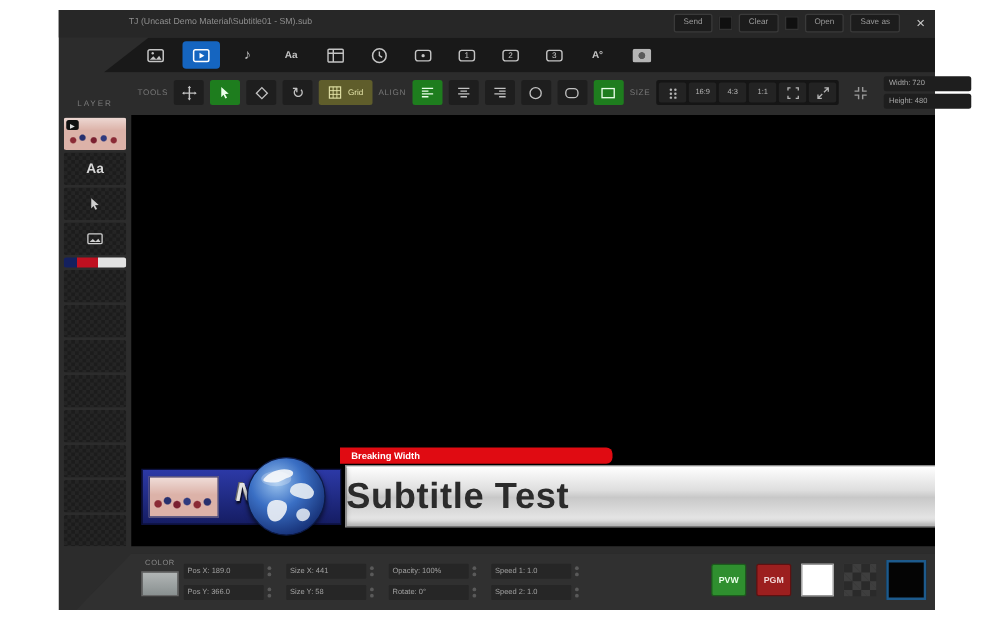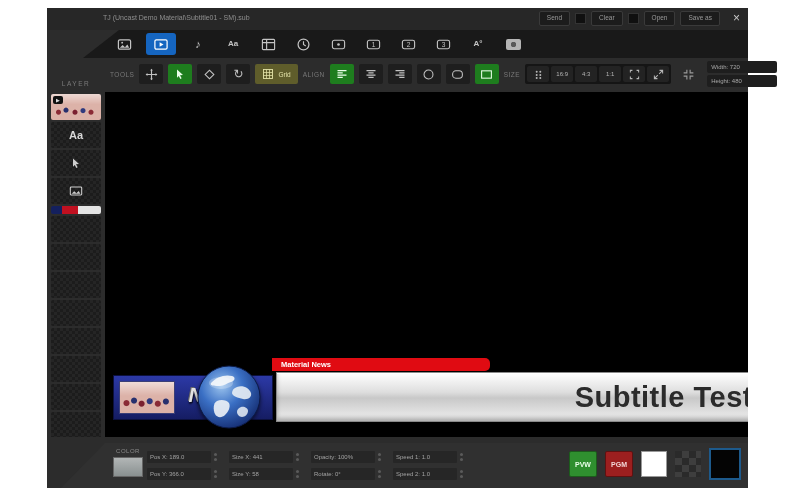--- a/index.html
+++ b/index.html
@@ -61,21 +61,21 @@
     background:linear-gradient(90deg,#14205e 0 22%,#c01020 22% 55%,#e4e4e4 55% 100%);}
 
   
   .canvas{position:absolute;left:58px;top:84px;width:643px;height:345px;background:#000;overflow:hidden;}
   .l3-red{position:absolute;left:167px;top:266px;width:218px;height:13px;background:#e00b12;border-radius:0 5px 5px 0;
           color:#fff;font-size:7.5px;font-weight:bold;line-height:13px;padding-left:9px;box-sizing:border-box;}
   .l3-silver{position:absolute;left:171px;top:280px;width:478px;height:50px;
      background:linear-gradient(180deg,#ffffff 0%,#dedede 40%,#c8c8c8 52%,#f0f0f0 100%);
      border:1px solid #8a8a8a;box-sizing:border-box;
      box-shadow:inset 0 1px 0 #fff, inset 0 -3px 4px rgba(0,0,0,.28), 0 1px 2px rgba(0,0,0,.6);
-     display:flex;align-items:center;justify-content:flex-end;}
+     display:flex;align-items:center;justify-content:flex-start;}
   .l3-text{font-size:29px;color:#2b2b2b;font-weight:600;letter-spacing:.5px;}
   .l3-blue{position:absolute;left:8px;top:283px;width:160px;height:45px;
      background:linear-gradient(180deg,#2c39a6,#151d63);border:1px solid #0c1140;box-sizing:border-box;
      box-shadow:0 1px 2px rgba(0,0,0,.6);}
   .l3-photo{position:absolute;left:14px;top:289px;width:56px;height:33px;border:1px solid #3a3f77;box-sizing:border-box;
     background:#dcb2a8;
     background-image:
       linear-gradient(180deg,rgba(255,255,255,.55),transparent 45%),
       radial-gradient(circle at 12% 68%,#8a2a35 0 2.5px,transparent 3.5px),
       radial-gradient(circle at 26% 60%,#27306e 0 2.5px,transparent 3.5px),
@@ -321,21 +321,21 @@
       <div class="slot checker"></div>
       <div class="slot checker"></div>
       <div class="slot checker"></div>
       <div class="slot checker"></div>
       <div class="slot checker"></div>
       <div class="slot checker"></div>
     </div>
   </div>
 
   <div class="canvas">
-    <div class="l3-red">Material News</div>
+    <div class="l3-red">Breaking Width</div>
     <div class="l3-silver">
       <span class="l3-text">Subtitle Test</span>
     </div>
     <div class="l3-blue"></div>
     <div class="l3-photo"></div>
     <div class="l3-news">NEWS</div>
     <svg class="globe" viewBox="0 0 64 64">
       <defs>
         <radialGradient id="gb" cx="38%" cy="32%" r="75%">
           <stop offset="0%" stop-color="#9cc4ee"></stop>

